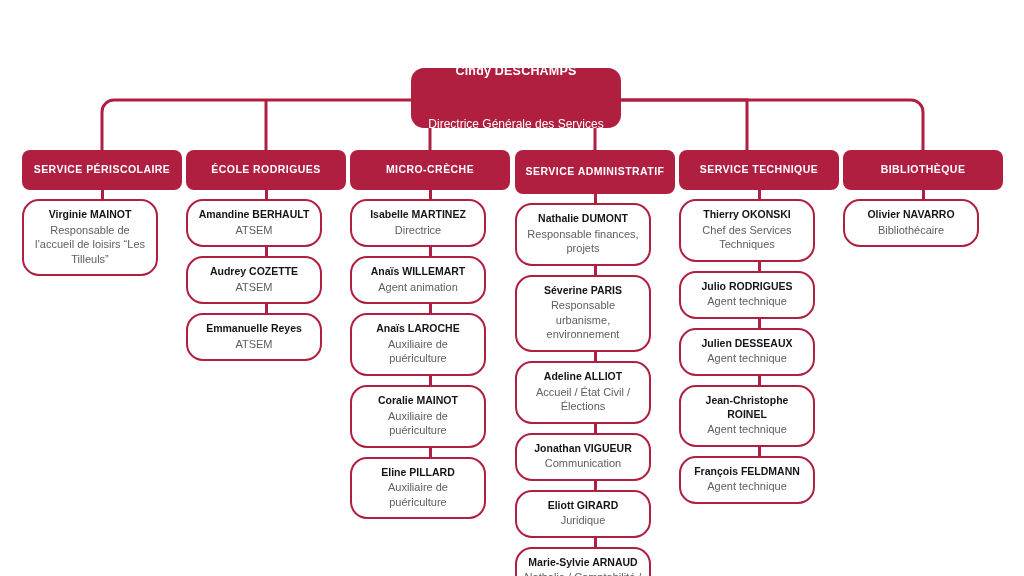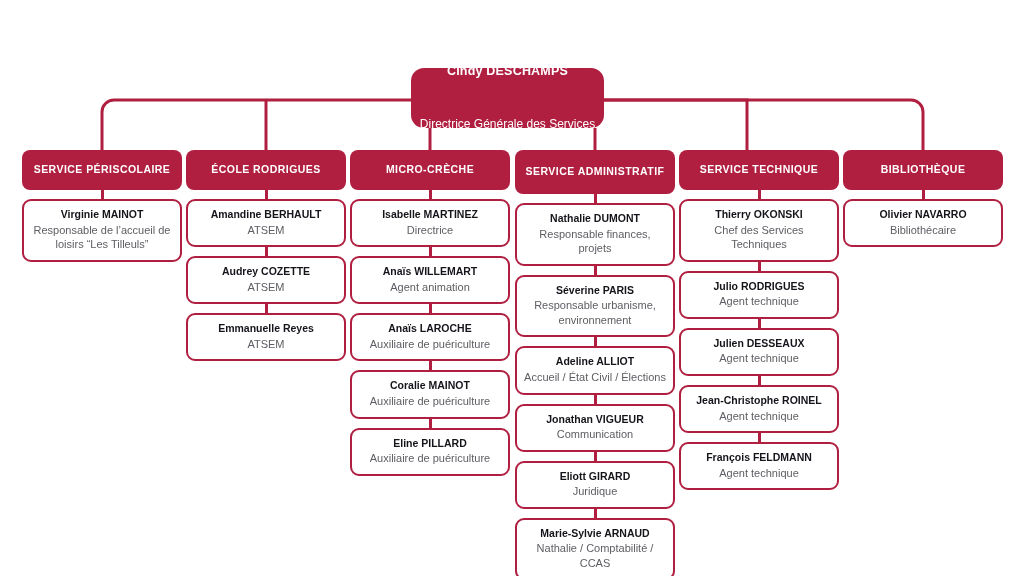--- a/index.html
+++ b/index.html
@@ -9,21 +9,21 @@
     overflow:hidden;
   }
   #chart{position:relative;width:1024px;height:576px;}
 
   
   #wires{position:absolute;left:0;top:0;width:1024px;height:576px;}
 
   
   .root{
     position:absolute;
-    left:411px;top:68px;width:193px;height:60px;
+    left:411px;top:68px;width:210px;height:60px;
     background:#B01F40;border-radius:13px;
     display:flex;flex-direction:column;align-items:center;justify-content:center;
     color:#ffffff;text-align:center;box-sizing:border-box;padding:0 8px;gap:36px;
   }
   .root .r-name{font-size:12.5px;font-weight:bold;letter-spacing:.2px;line-height:1.25;}
   .root .r-role{font-size:12px;font-weight:normal;line-height:1.3;margin-top:1px;}
 
   
   .col{position:absolute;top:150px;width:160px;}
   .col-0{left:22px;}
@@ -39,22 +39,22 @@
     background:#B01F40;border-radius:8px;
     display:flex;align-items:center;justify-content:center;
     color:#ffffff;font-size:10.5px;font-weight:bold;letter-spacing:.45px;
     text-align:center;padding:7px 6px;line-height:1.25;
     position:relative;z-index:2;
   }
   .dept.two-line{min-height:44px;}
 
   
   .card{
-    width:160px;box-sizing:border-box;
-    background:#ffffff;border:2px solid #B01F40;border-radius:9px;
+    width:136px;box-sizing:border-box;
+    background:#ffffff;border:2px solid #B01F40;border-radius:17px;
     text-align:center;padding:7px 6px 8px 6px;
     position:relative;z-index:2;
   }
   .card .c-name{font-size:10.5px;font-weight:bold;color:#15141a;line-height:1.3;}
   .card .c-role{font-size:11px;color:#5d5d63;line-height:1.32;margin-top:1px;}
 
   
   .stub{
     width:3px;height:9px;background:#B01F40;
     margin:0 auto;position:relative;z-index:1;

